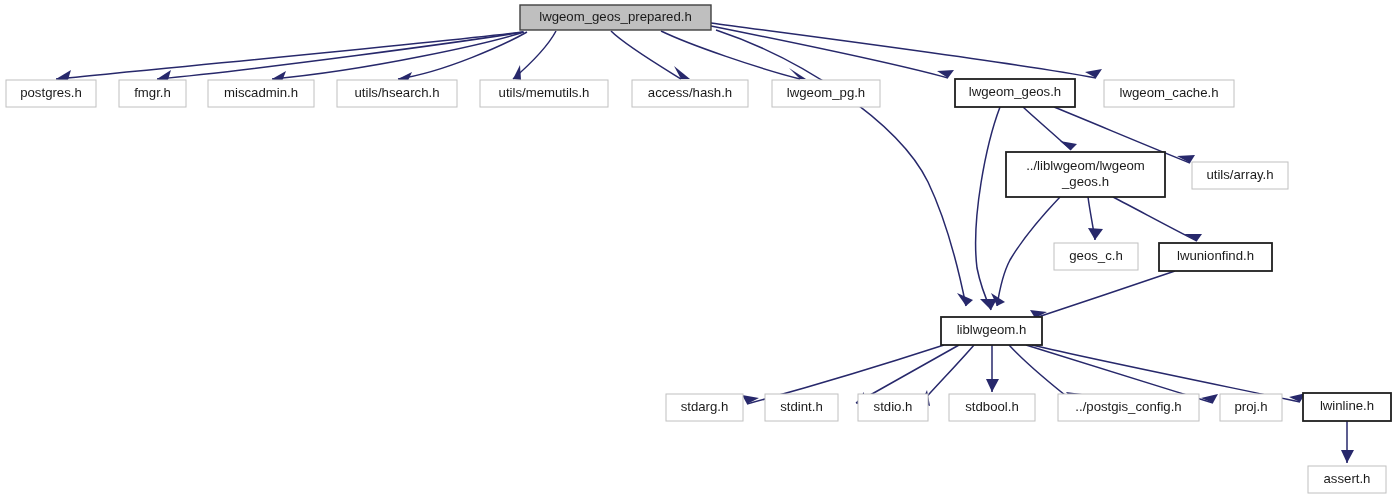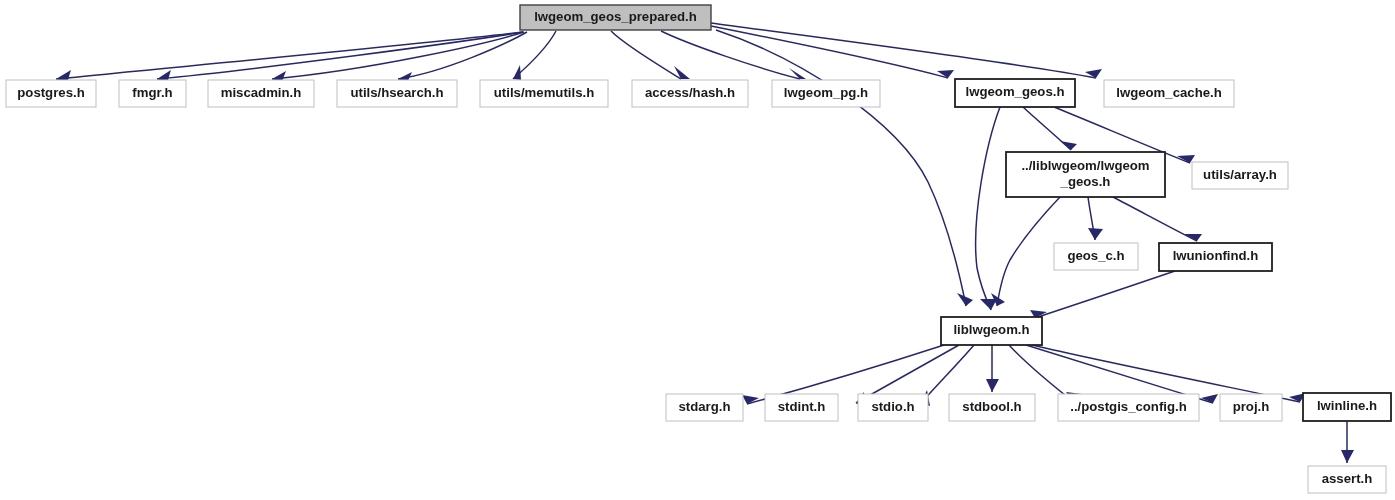--- a/index.html
+++ b/index.html
@@ -11,21 +11,20 @@
   body {
     width: 1395px;
     height: 500px;
     overflow: hidden;
     font-family: "Liberation Sans", sans-serif;
   }
   #graph-root {
     position: relative;
     width: 1395px;
     height: 500px;
-    font-weight: bold;
   }
   svg#depgraph {
     display: block;
     width: 1395px;
     height: 500px;
   }
   .node-box {
     fill: #ffffff;
     stroke: #c0c0c0;
     stroke-width: 1;

